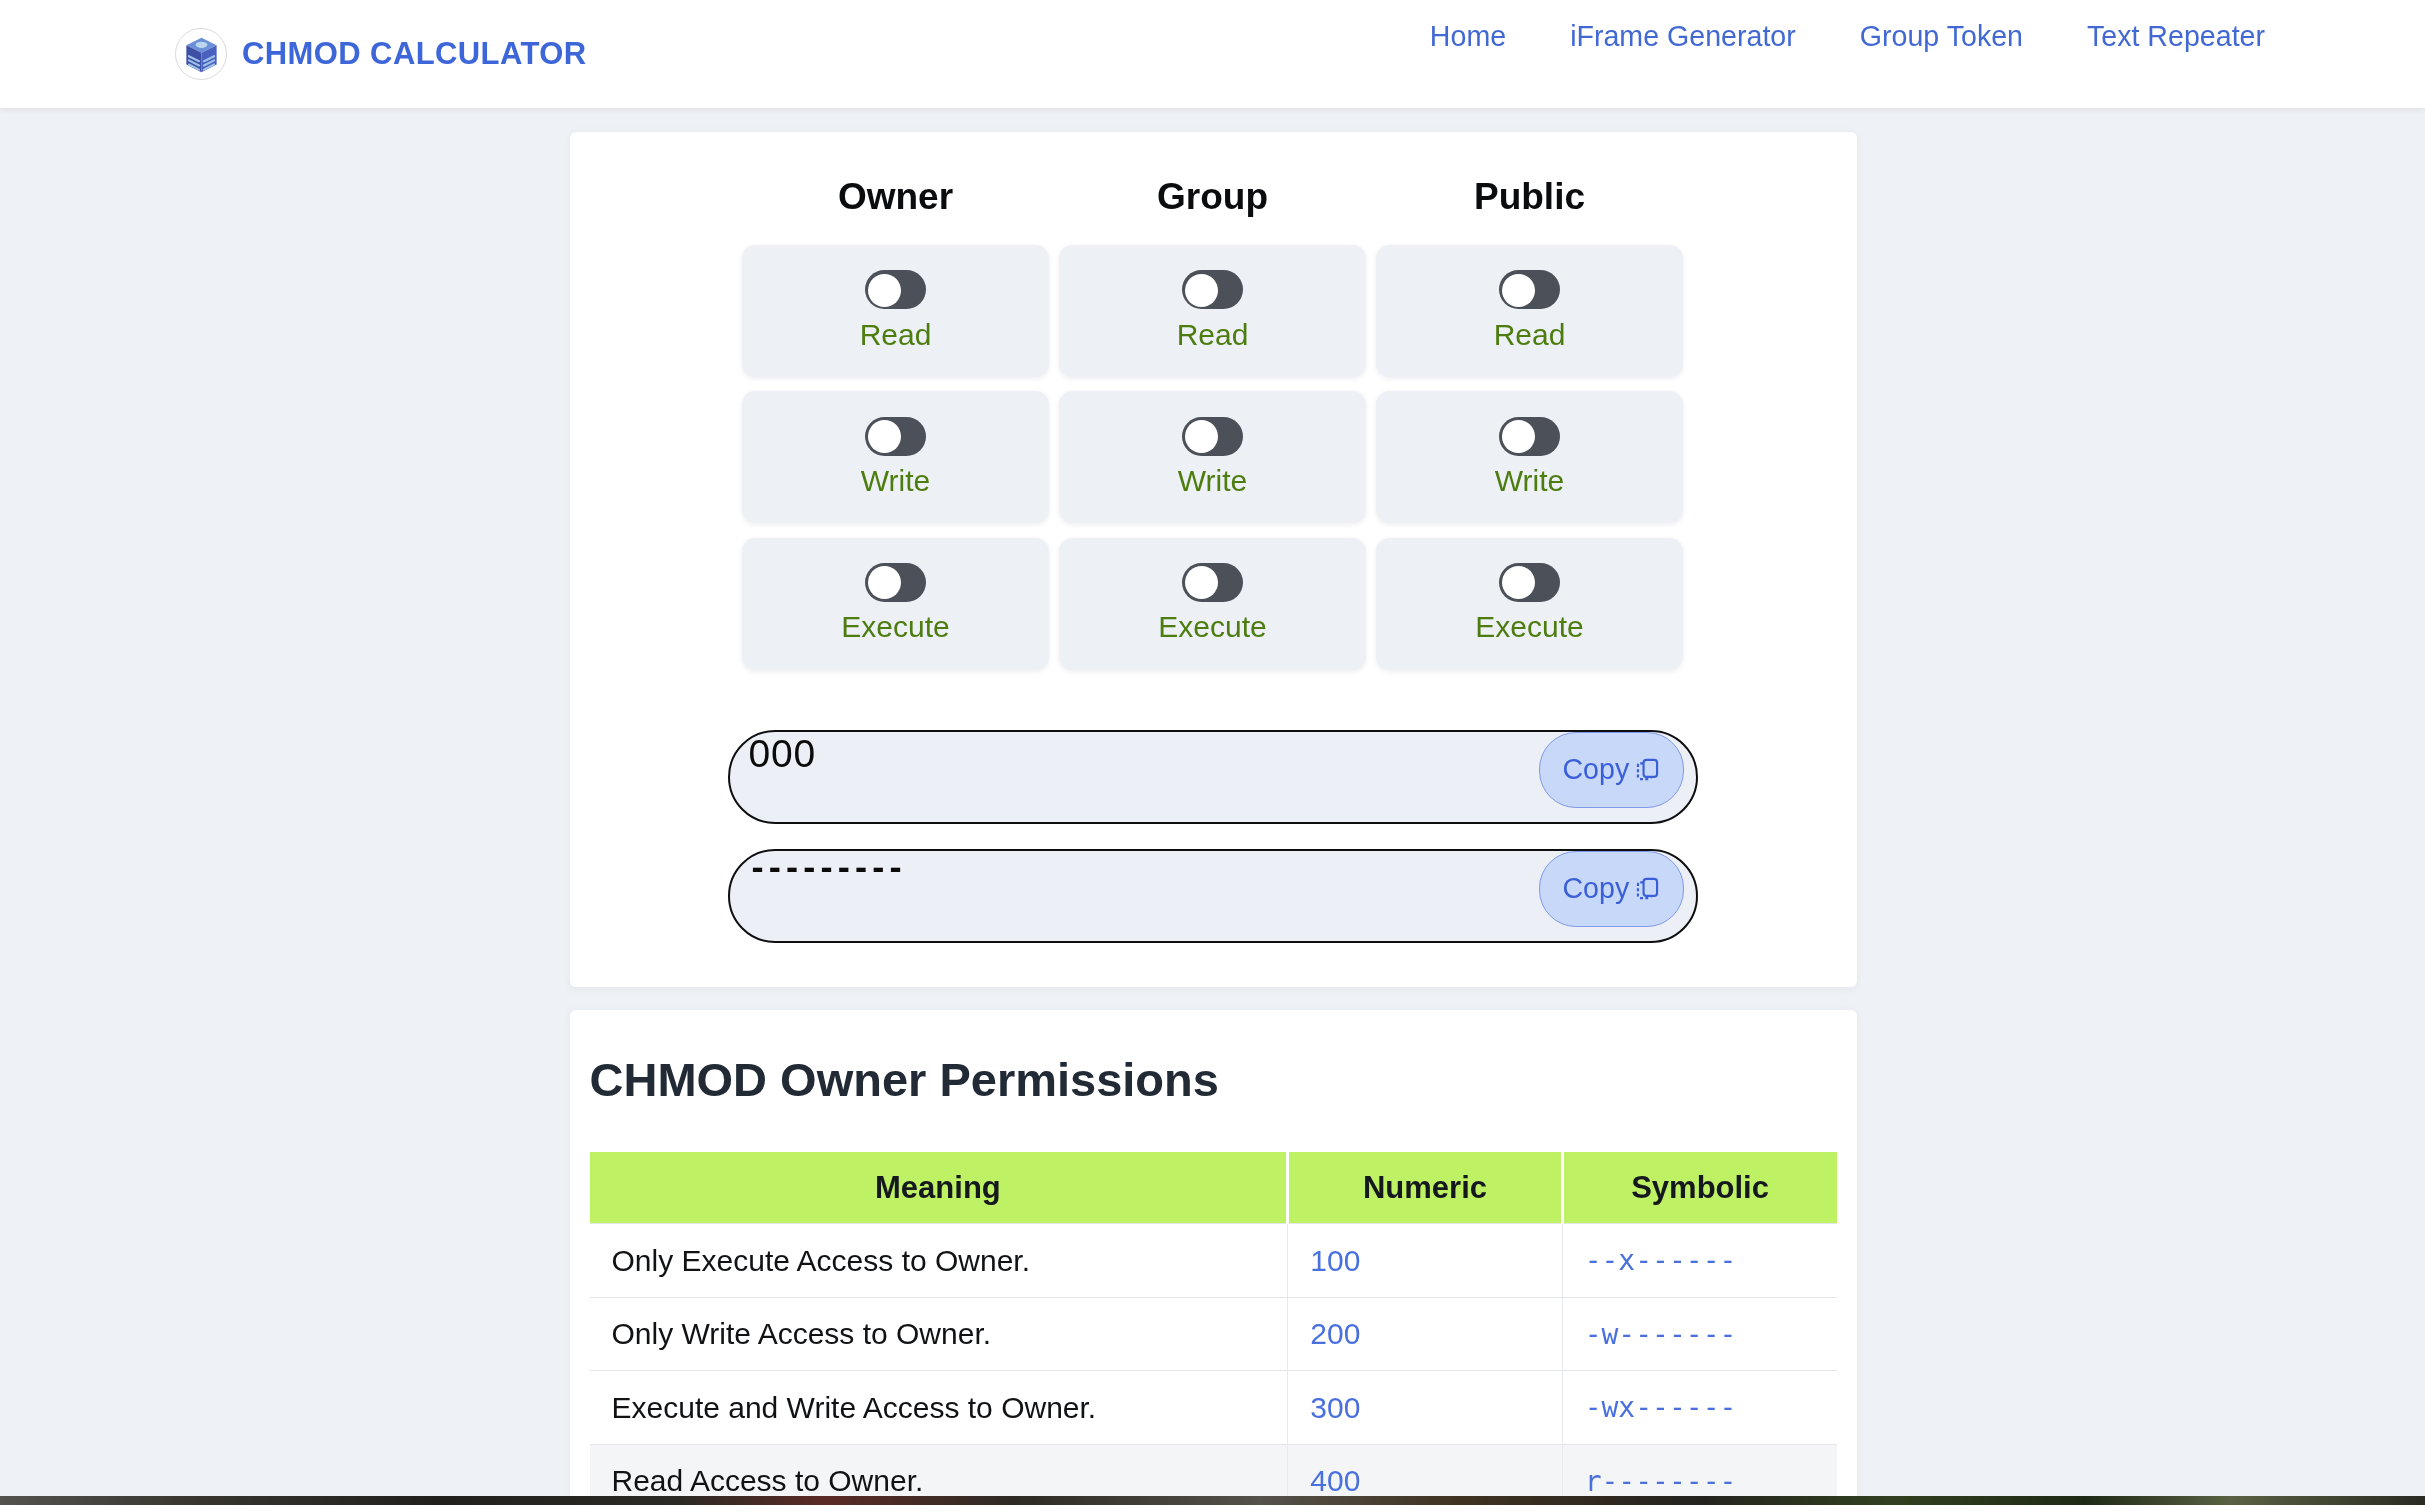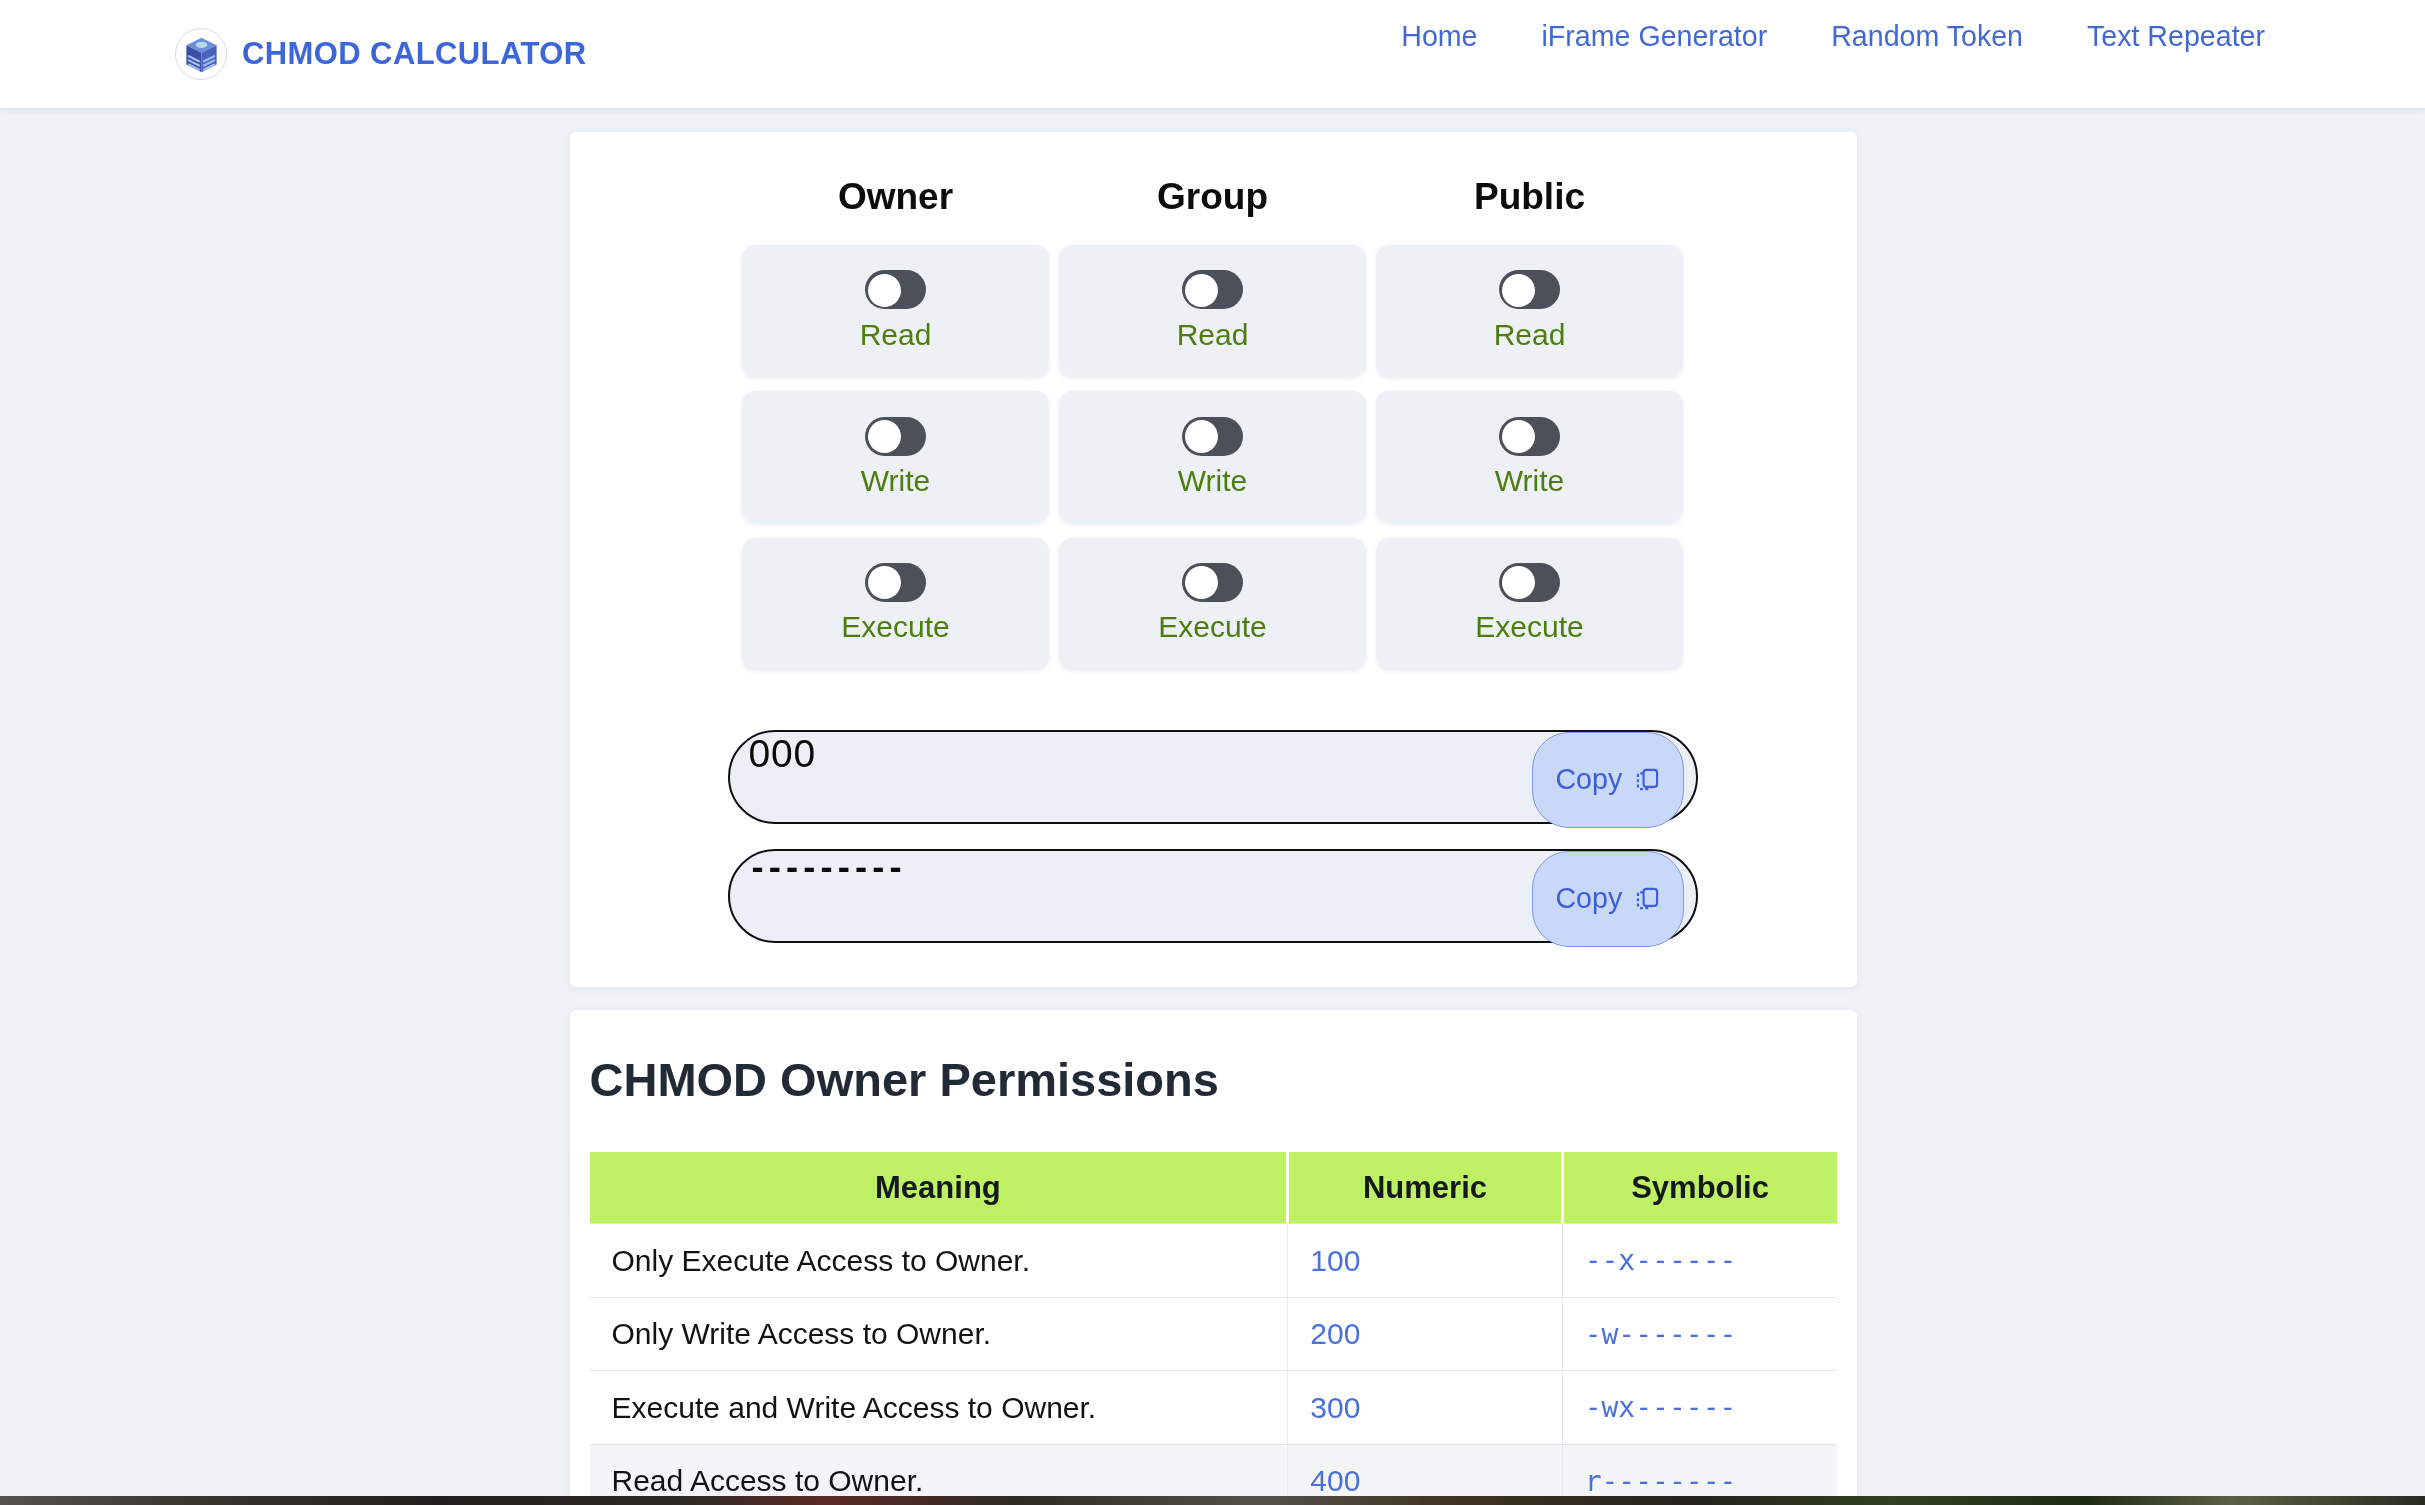--- a/index.html
+++ b/index.html
@@ -75,23 +75,23 @@
     padding:0 11.8px 0 18.5px;
   }
   .output-field.first { margin-top:60px; }
   .output-field.second { margin-top:25px; }
   .output-value { font-size:39px; color:#0b0b0b; letter-spacing:0.8px; }
   .output-value.mono {
     font-family:"DejaVu Sans Mono", monospace; font-size:30px; font-weight:700;
     letter-spacing:-0.8px;
   }
   .copy-btn {
-    height:96px; border-radius:37px; background:#c8d8f9; border:1.7px solid #8099e9;
+    height:76px; border-radius:37px; background:#c8d8f9; border:1.7px solid #8099e9;
     color:#3a5fd9; font-size:28.6px; font-family:"Liberation Sans", sans-serif;
-    display:flex; align-items:center; gap:12px; padding:0 22px; cursor:pointer;
+    display:flex; align-items:center; gap:5px; padding:0 22px; cursor:pointer;
   }
   .copy-btn svg { display:block; }
 
   
   .perms-title { font-size:47px; font-weight:700; color:#212a35; margin-bottom:45px; }
   table.perm-table {
     width:100%; border-collapse:collapse; table-layout:fixed;
   }
   .perm-table th {
     background:#bef264; text-align:center; font-size:31px; font-weight:600; color:#15181c;
@@ -138,21 +138,21 @@
           <line x1="25" y1="36" x2="37" y2="30"></line>
           <line x1="25" y1="41" x2="37" y2="35"></line>
         </g>
       </svg>
     </span>
     <span class="brand-title">CHMOD CALCULATOR</span>
   </div>
   <nav class="main-nav">
       <a href="#">Home</a>
       <a href="#">iFrame Generator</a>
-      <a href="#">Random Token</a>
+      <a href="#">Group Token</a>
       <a href="#">Text Repeater</a>
     </nav>
 </header>
 
 <section class="card calc">
   <div class="perm-headers">
       <div class="perm-col-title">Owner</div>
       <div class="perm-col-title">Group</div>
       <div class="perm-col-title">Public</div>
     </div>

